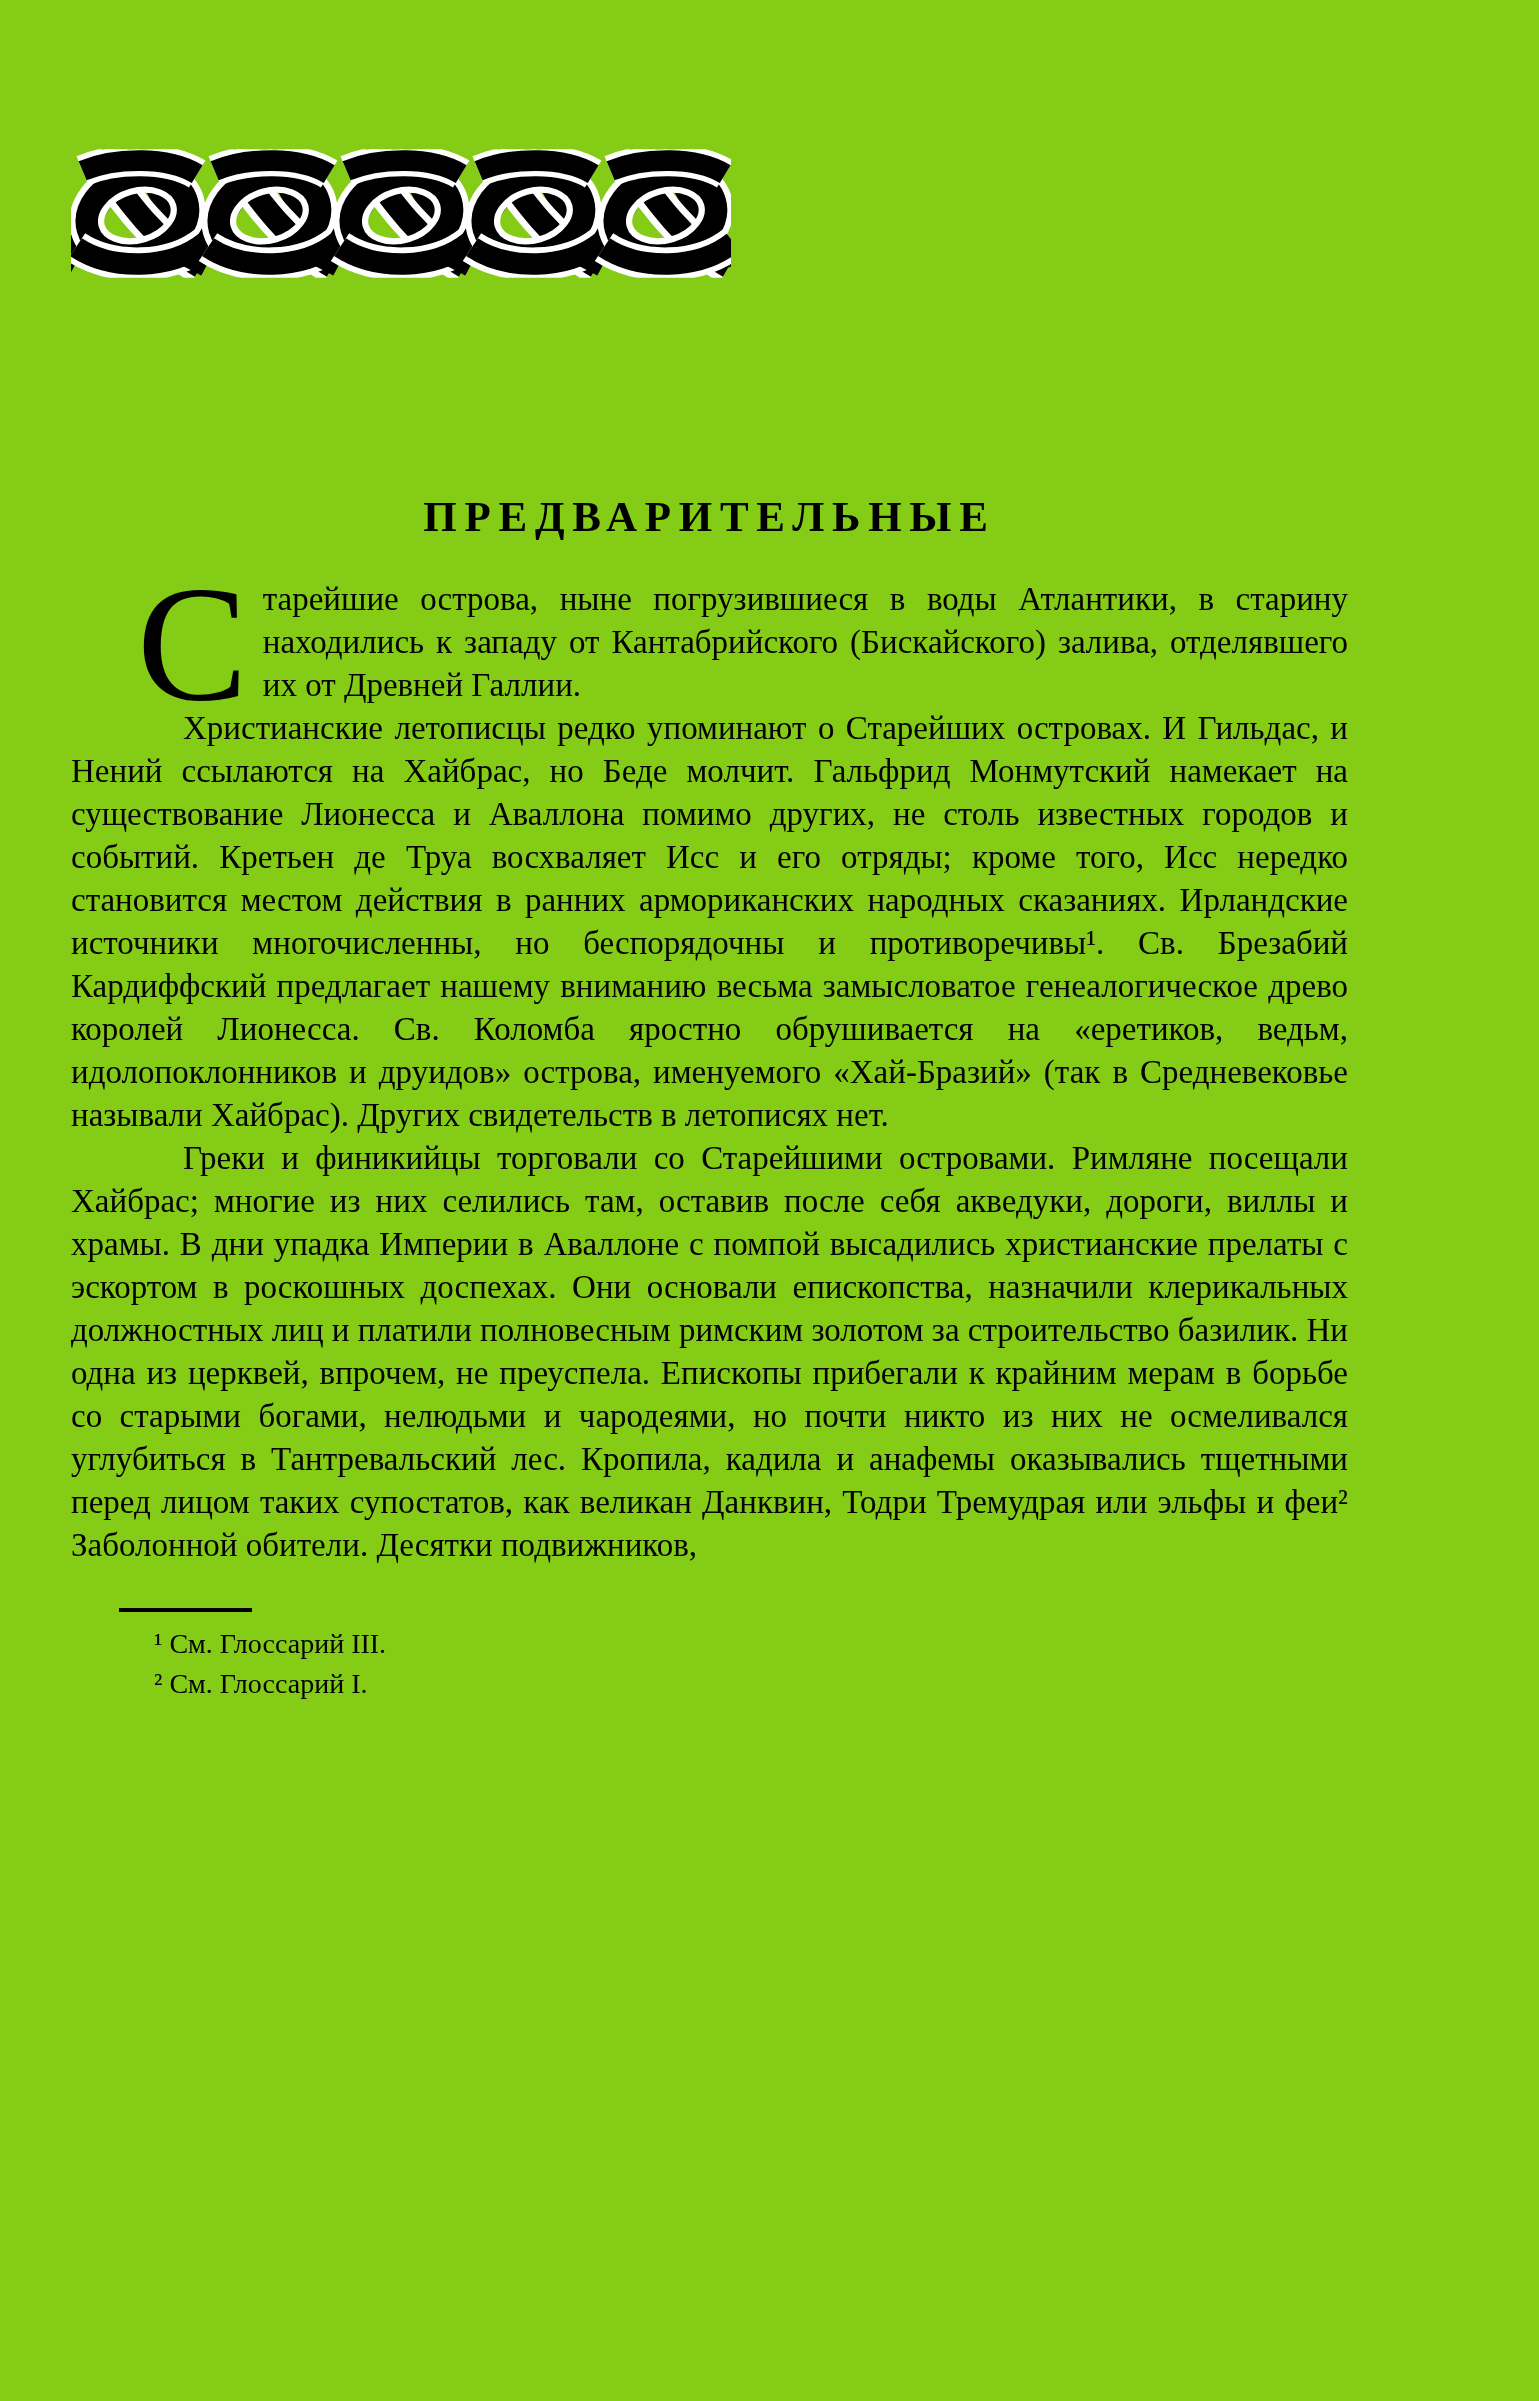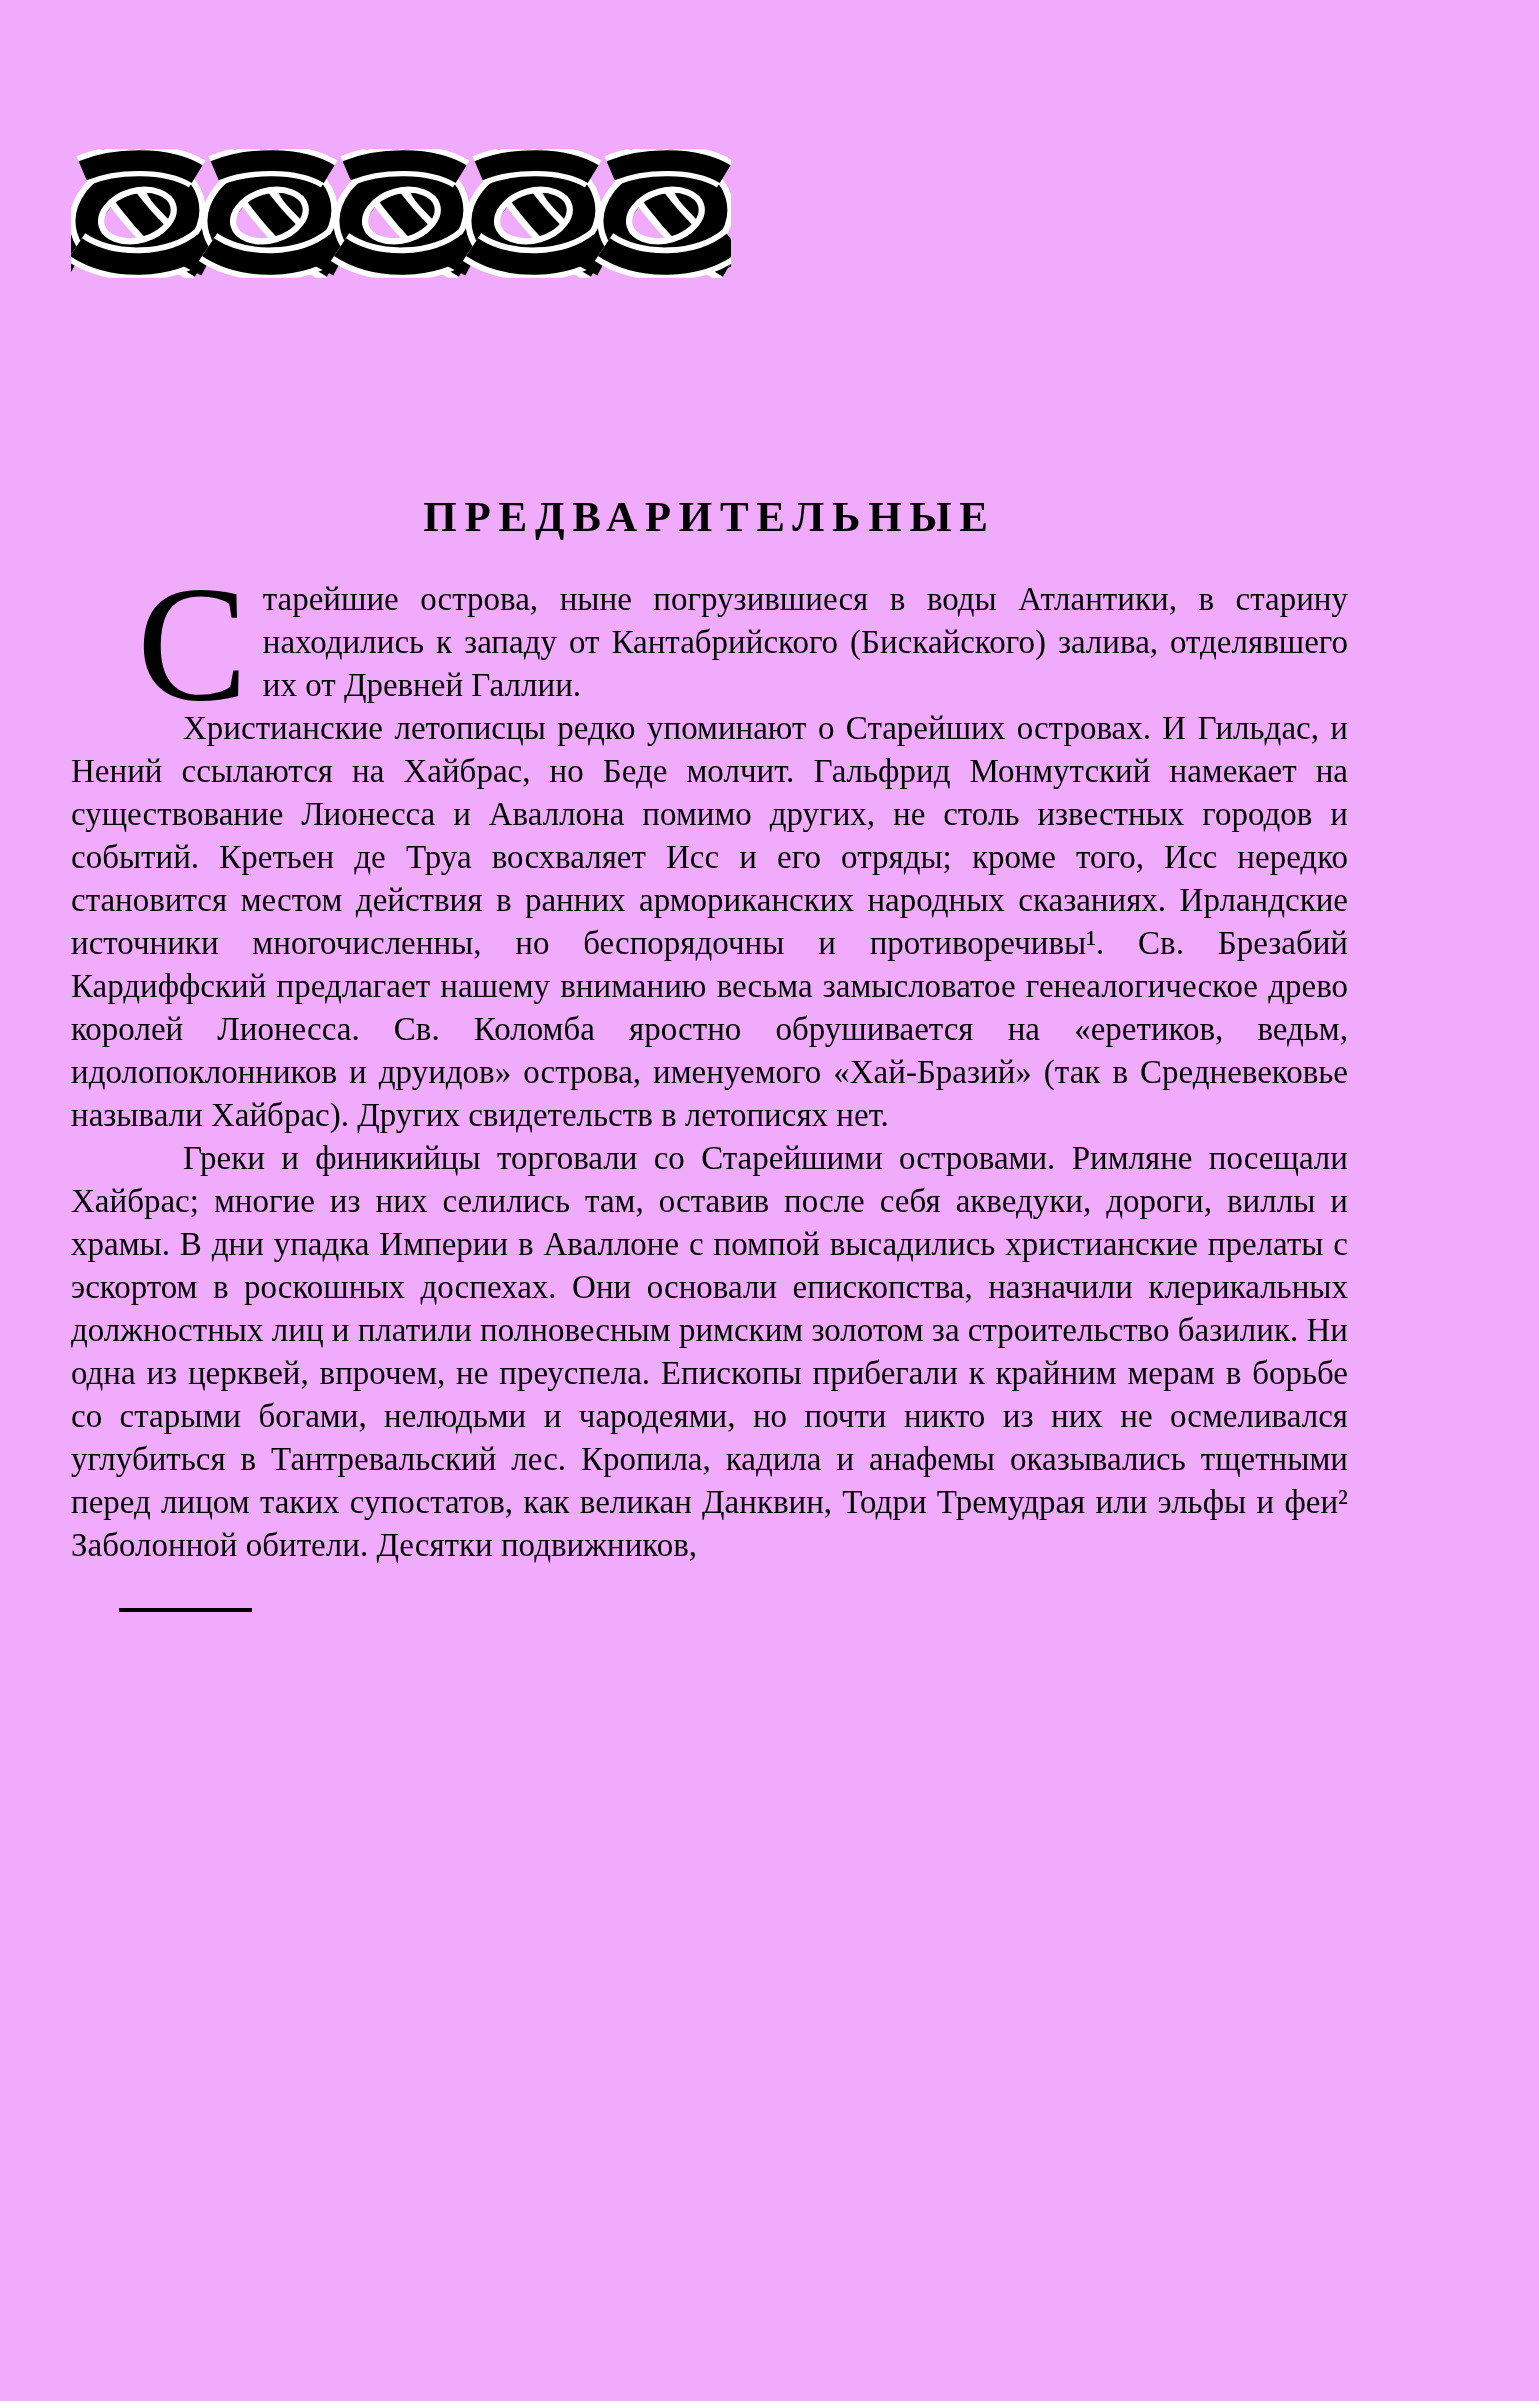--- a/index.html
+++ b/index.html
@@ -1,18 +1,18 @@
 <!DOCTYPE html>
 <html lang="ru" style="font-size:13.3px"><head>
 <meta charset="utf-8">
 <style>
   html,body{margin:0;padding:0;background:#e8e8e8;}
   .page{
     width:1539px;height:2401px;box-sizing:border-box;
-    margin:0 auto;background:#f0abfc;color:#000000;
+    margin:0 auto;background:#84cc16;color:#000000;
     padding:0 191px 0 71px;position:relative;overflow:hidden;
     font-family:"Liberation Serif","DejaVu Serif",serif;
   }
   .ornament{margin-top:149px;width:660px;height:129px;display:block;}
   .chapter-title{
     margin-top:212px;text-align:center;
     font-size:43px;line-height:53px;font-weight:700;
     letter-spacing:0.18em;
   }
   .epigraph{
@@ -72,15 +72,19 @@
 
   <div class="body-text">
     <p>
       <span class="dropcap">С</span><span>тарейшие острова, ныне погрузившиеся в воды Атлантики, в старину находились к западу от Кантабрийского (Бискайского) залива, отделявшего их от Древней Галлии.</span>
     </p>
     <p class="indent">Христианские летописцы редко упоминают о Старейших островах. И Гильдас, и Нений ссылаются на Хайбрас, но Беде молчит. Гальфрид Монмутский намекает на существование Лионесса и Аваллона помимо других, не столь известных городов и событий. Кретьен де Труа восхваляет Исс и его отряды; кроме того, Исс нередко становится местом действия в ранних армориканских народных сказаниях. Ирландские источники многочисленны, но беспорядочны и противоречивы¹. Св. Брезабий Кардиффский предлагает нашему вниманию весьма замысловатое генеалогическое древо королей Лионесса. Св. Коломба яростно обрушивается на «еретиков, ведьм, идолопоклонников и друидов» острова, именуемого «Хай-Бразий» (так в Средневековье называли Хайбрас). Других свидетельств в летописях нет.</p>
     <p class="indent">Греки и финикийцы торговали со Старейшими островами. Римляне посещали Хайбрас; многие из них селились там, оставив после себя акведуки, дороги, виллы и храмы. В дни упадка Империи в Аваллоне с помпой высадились христианские прелаты с эскортом в роскошных доспехах. Они основали епископства, назначили клерикальных должностных лиц и платили полновесным римским золотом за строительство базилик. Ни одна из церквей, впрочем, не преуспела. Епископы прибегали к крайним мерам в борьбе со старыми богами, нелюдьми и чародеями, но почти никто из них не осмеливался углубиться в Тантревальский лес. Кропила, кадила и анафемы оказывались тщетными перед лицом таких супостатов, как великан Данквин, Тодри Тремудрая или эльфы и феи² Заболонной обители. Десятки подвижников,</p>
   </div>
 
   <hr class="footnote-rule">
+  <div class="footnotes">
+    <p>¹ См. Глоссарий III.</p>
+    <p>² См. Глоссарий I.</p>
+  </div>
 
 </div>
 
 
 </body></html>

